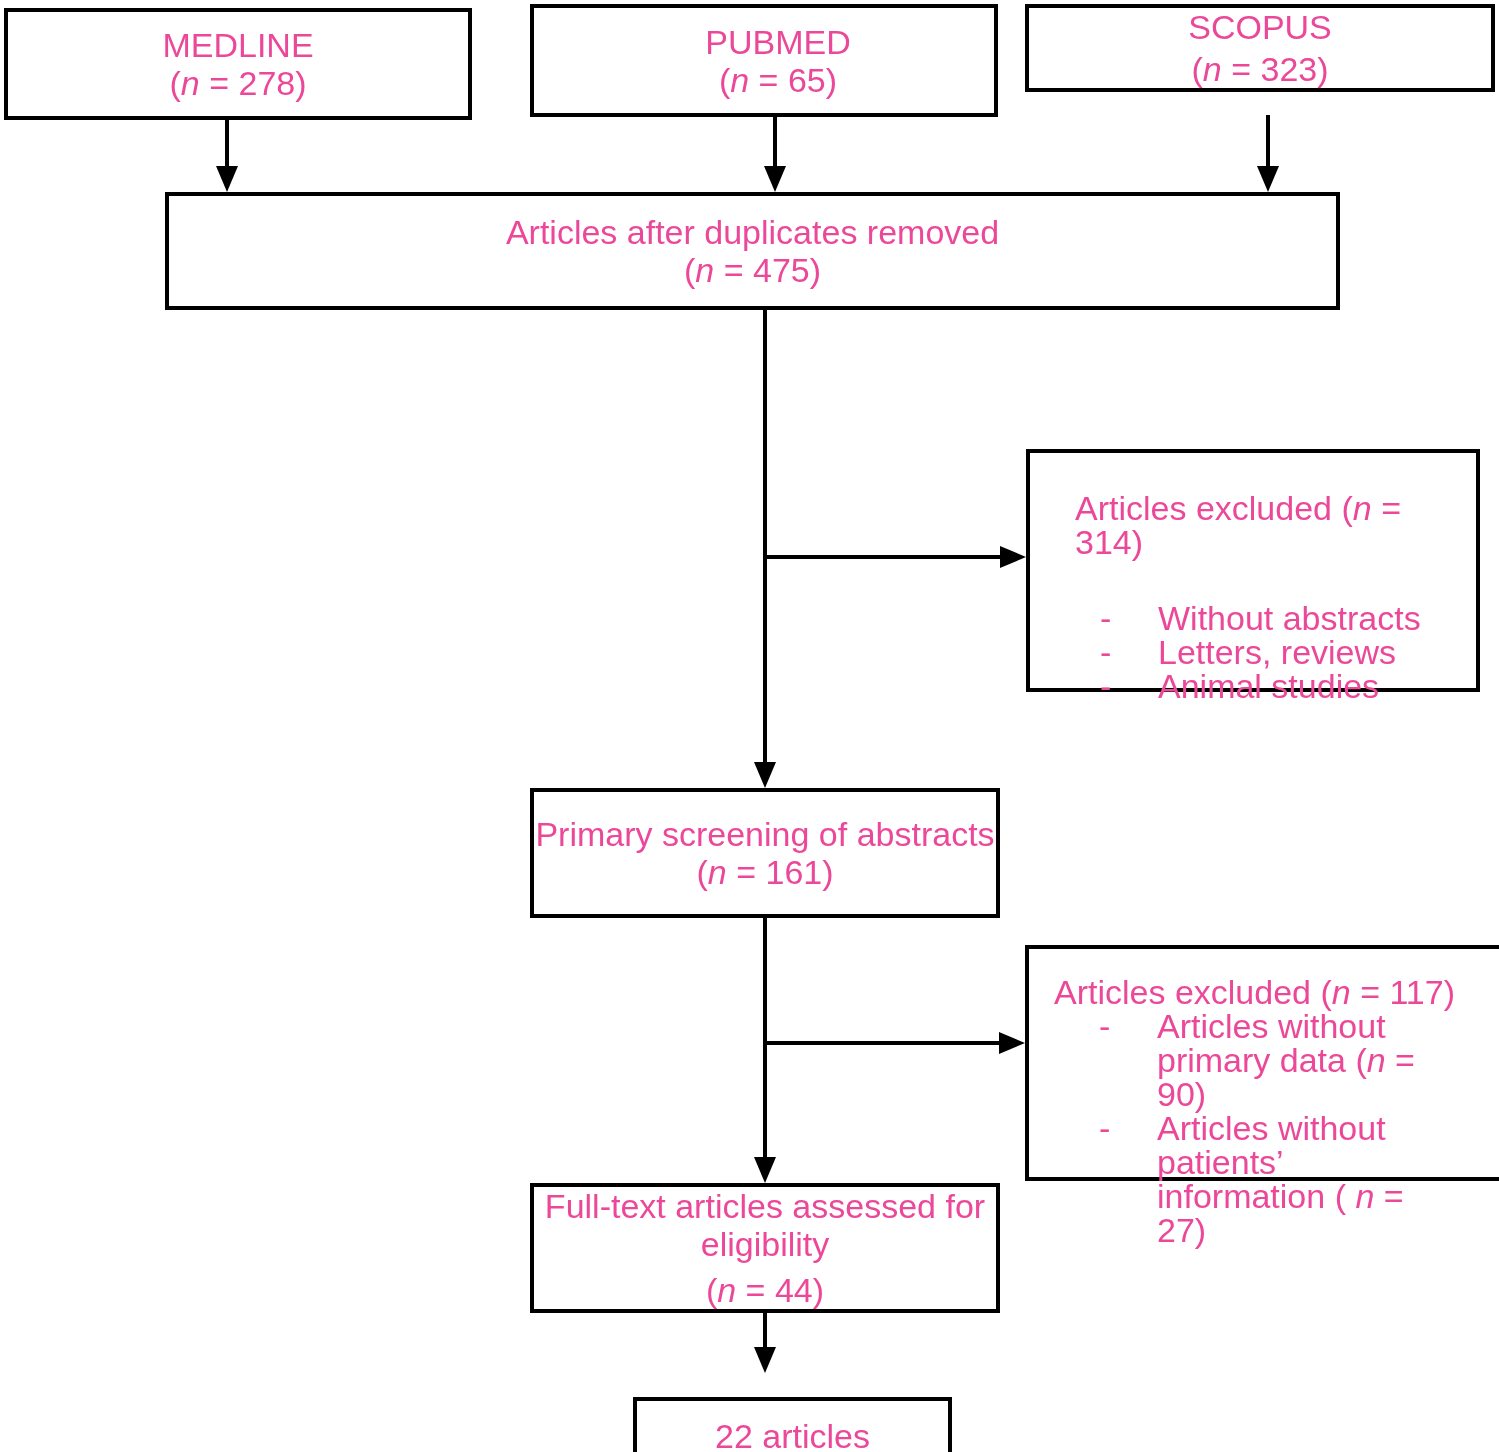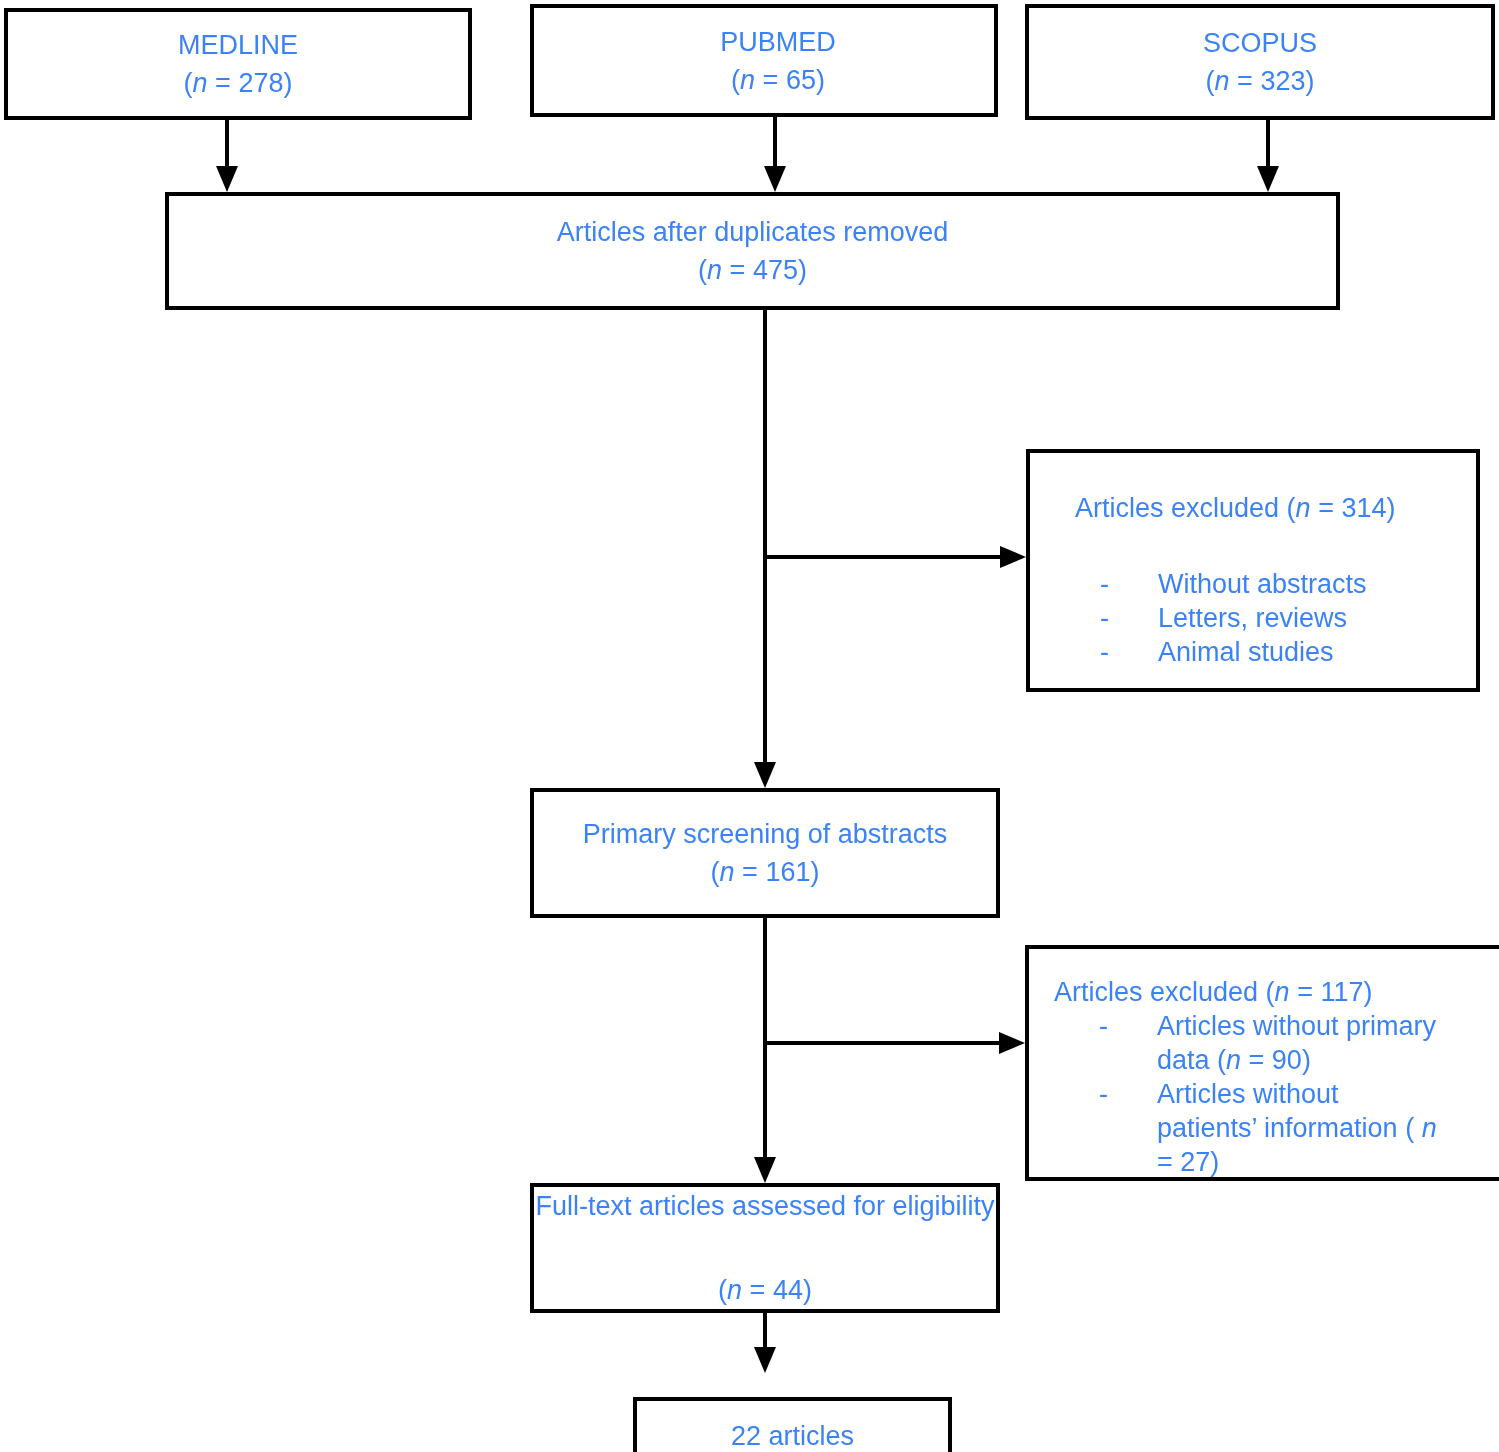--- a/index.html
+++ b/index.html
@@ -6,22 +6,22 @@
     margin: 0;
     padding: 0;
     background: #ffffff;
   }
   .canvas {
     position: relative;
     width: 1499px;
     height: 1452px;
     background: #ffffff;
     font-family: "Liberation Sans", sans-serif;
-    color: #3b82f6;
-    font-size: 27px;
+    color: #ec4899;
+    font-size: 34px;
   }
   .arrow-layer {
     position: absolute;
     left: 0;
     top: 0;
     width: 1499px;
     height: 1452px;
   }
   .box {
     position: absolute;
@@ -33,21 +33,21 @@
     display: flex;
     flex-direction: column;
     justify-content: center;
     align-items: center;
     text-align: center;
     line-height: 38px;
   }
   
   .box.medline  { left: 4px;    top: 8px;   width: 468px;  height: 112px; }
   .box.pubmed   { left: 530px;  top: 4px;   width: 468px;  height: 113px; padding-left: 28px; }
-  .box.scopus   { left: 1025px; top: 4px;   width: 470px;  height: 116px; }
+  .box.scopus   { left: 1025px; top: 4px;   width: 470px;  height: 88px; justify-content: space-between; }
   
   .box.dedup    { left: 165px;  top: 192px;  width: 1175px; height: 118px; }
   .box.primary  { left: 530px;  top: 788px;  width: 470px;  height: 130px; }
   .box.fulltext { left: 530px;  top: 1183px; width: 470px;  height: 130px; justify-content: space-between; }
   .box.final    { left: 633px;  top: 1373px; width: 319px;  height: 77px; margin-top: 24px;  }
   
   .box.excl1 {
     left: 1026px; top: 449px; width: 454px; height: 243px;
     padding: 38px 20px 10px 25px;
     line-height: 34px;

